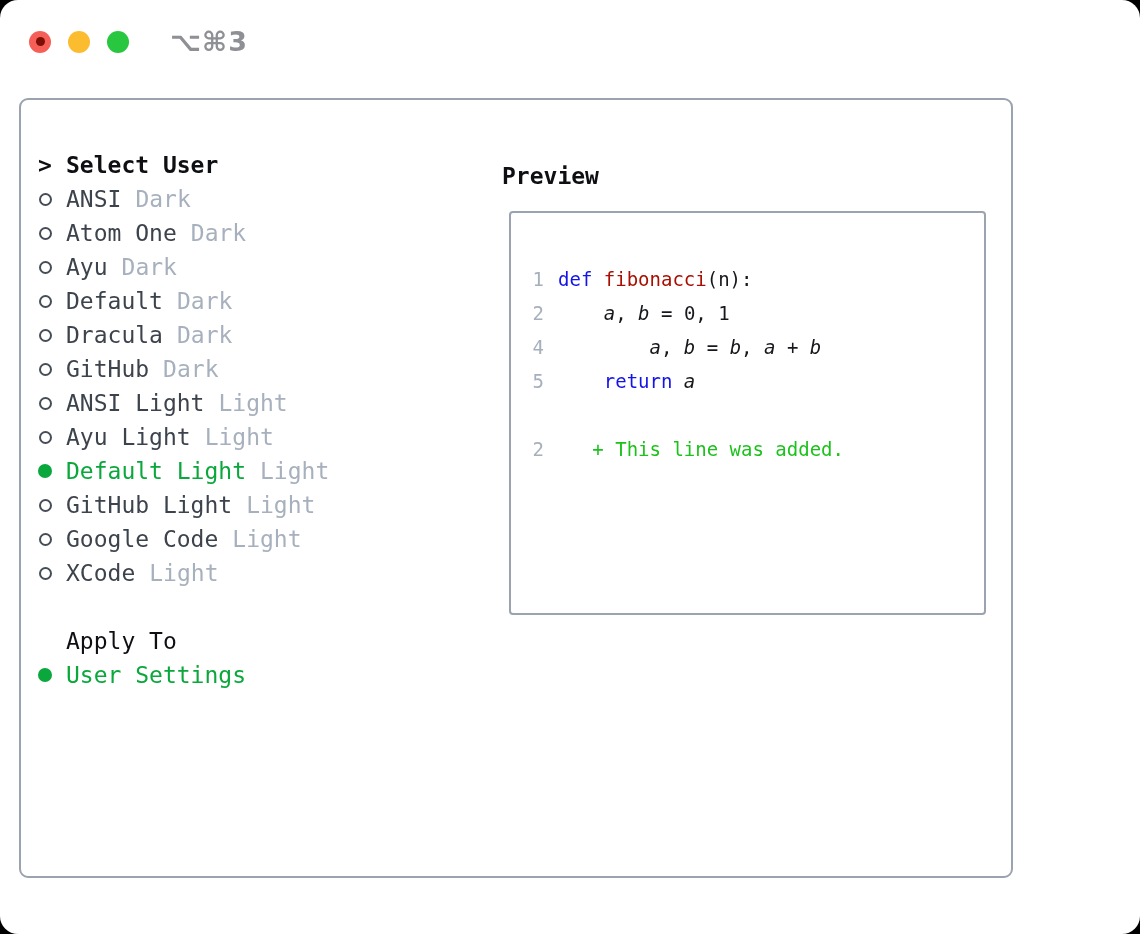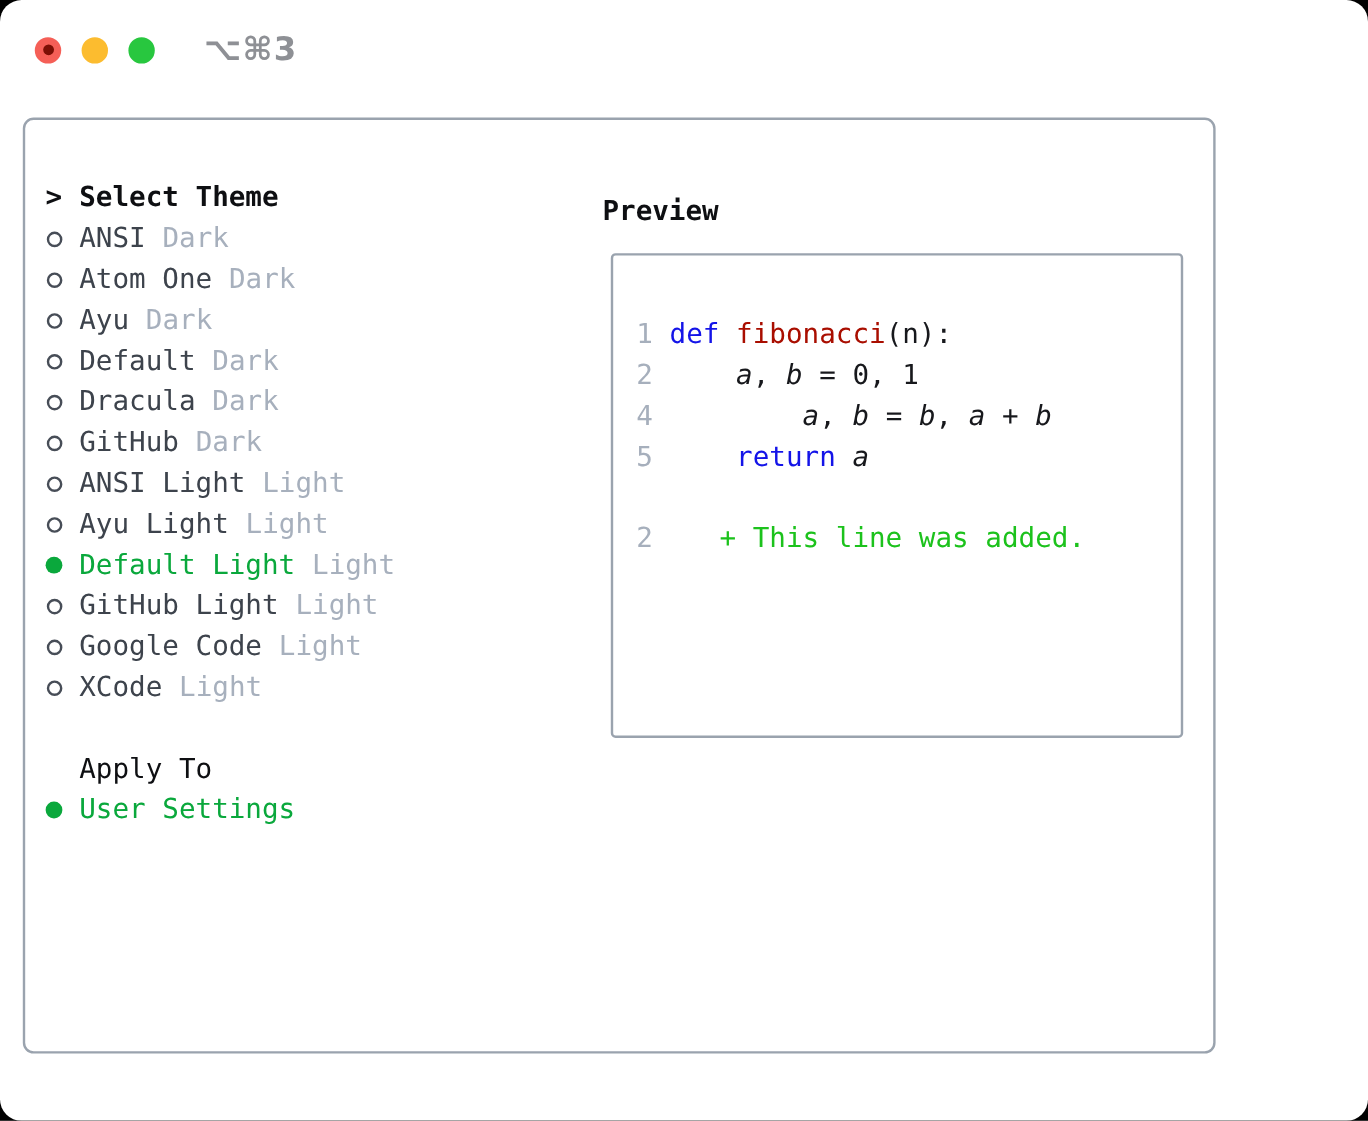--- a/index.html
+++ b/index.html
@@ -40,21 +40,21 @@
   .variant{color:var(--muted);margin-left:14px;}
   .section-header{margin-top:34px;padding-left:28px;color:#0e0f12;}
   .hint{margin-top:34px;width:430px;font-size:23px;line-height:34px;color:var(--muted);}
   
   .right-col{position:absolute;left:481px;top:59px;}
   .preview-title{height:34px;line-height:34px;font-size:23px;font-weight:bold;color:#0e0f12;}
   .preview-box{
     margin-top:18px;margin-left:7px;width:477px;height:404px;box-sizing:border-box;
     border:2px solid var(--border);border-radius:4px;padding:49px 0 0 19px;overflow:hidden;background:#fff;
   }
-  .pline{height:34px;line-height:34px;font-size:23px;white-space:pre;color:var(--ink);}
+  .pline{height:34px;line-height:34px;font-size:19px;white-space:pre;color:var(--ink);}
   .pline .ln{display:inline-block;width:14px;text-align:right;margin-right:14px;color:var(--ln);}
   .blank-line{height:34px;}
   .tok-kw{color:var(--kw);}
   .tok-fn{color:var(--fn);}
   .tok-var{font-style:italic;}
   .diff-context{color:var(--ctx);}
   .diff-deleted{color:var(--del);}
   .diff-added{color:var(--add);}
 </style>
 </head>
@@ -67,21 +67,21 @@
     <button class="tl tl-yellow"></button>
     <button class="tl tl-green"></button>
     <span class="window-title">⌥⌘3</span>
   </div>
 
   <div class="panel">
 
     <div class="left-col">
       <div class="row header-row">
         <span class="prompt">&gt;</span>
-        <span>Select Theme</span>
+        <span>Select User</span>
       </div>
 
       <div id="theme-list">
           <div class="row"><span class="radio"></span><span>ANSI</span><span class="variant">Dark</span></div>
           <div class="row"><span class="radio"></span><span>Atom One</span><span class="variant">Dark</span></div>
           <div class="row"><span class="radio"></span><span>Ayu</span><span class="variant">Dark</span></div>
           <div class="row"><span class="radio"></span><span>Default</span><span class="variant">Dark</span></div>
           <div class="row"><span class="radio"></span><span>Dracula</span><span class="variant">Dark</span></div>
           <div class="row"><span class="radio"></span><span>GitHub</span><span class="variant">Dark</span></div>
           <div class="row"><span class="radio"></span><span>ANSI Light</span><span class="variant">Light</span></div>

